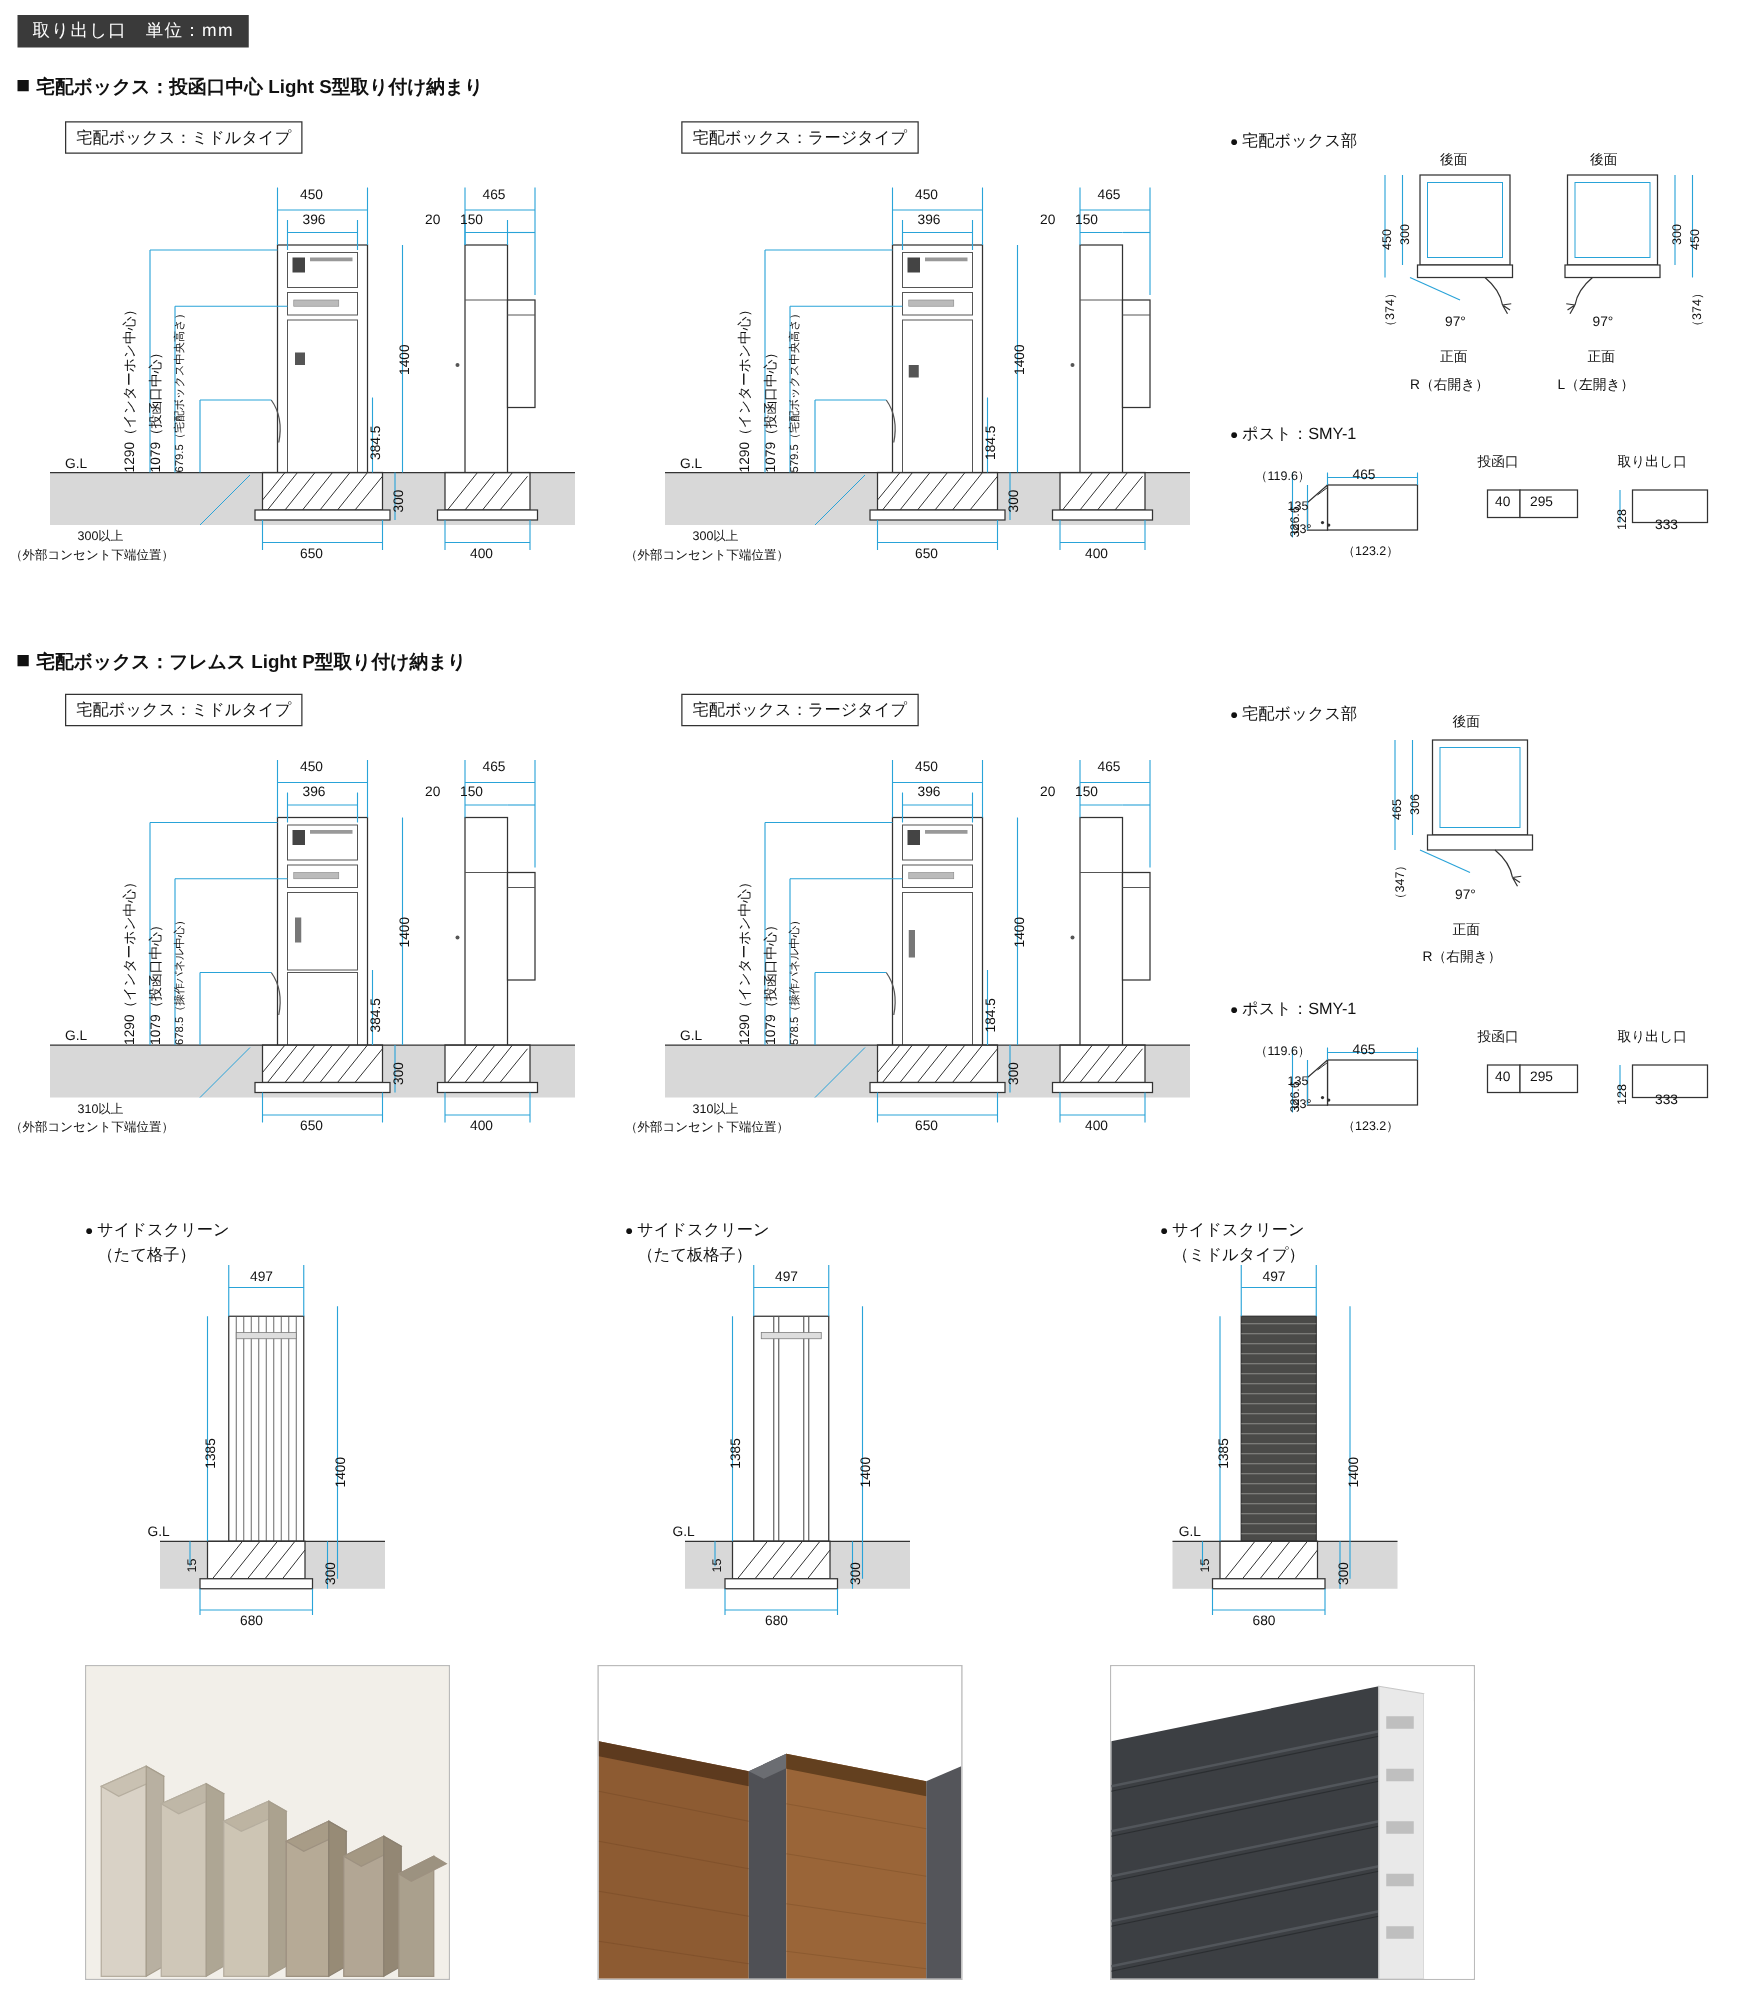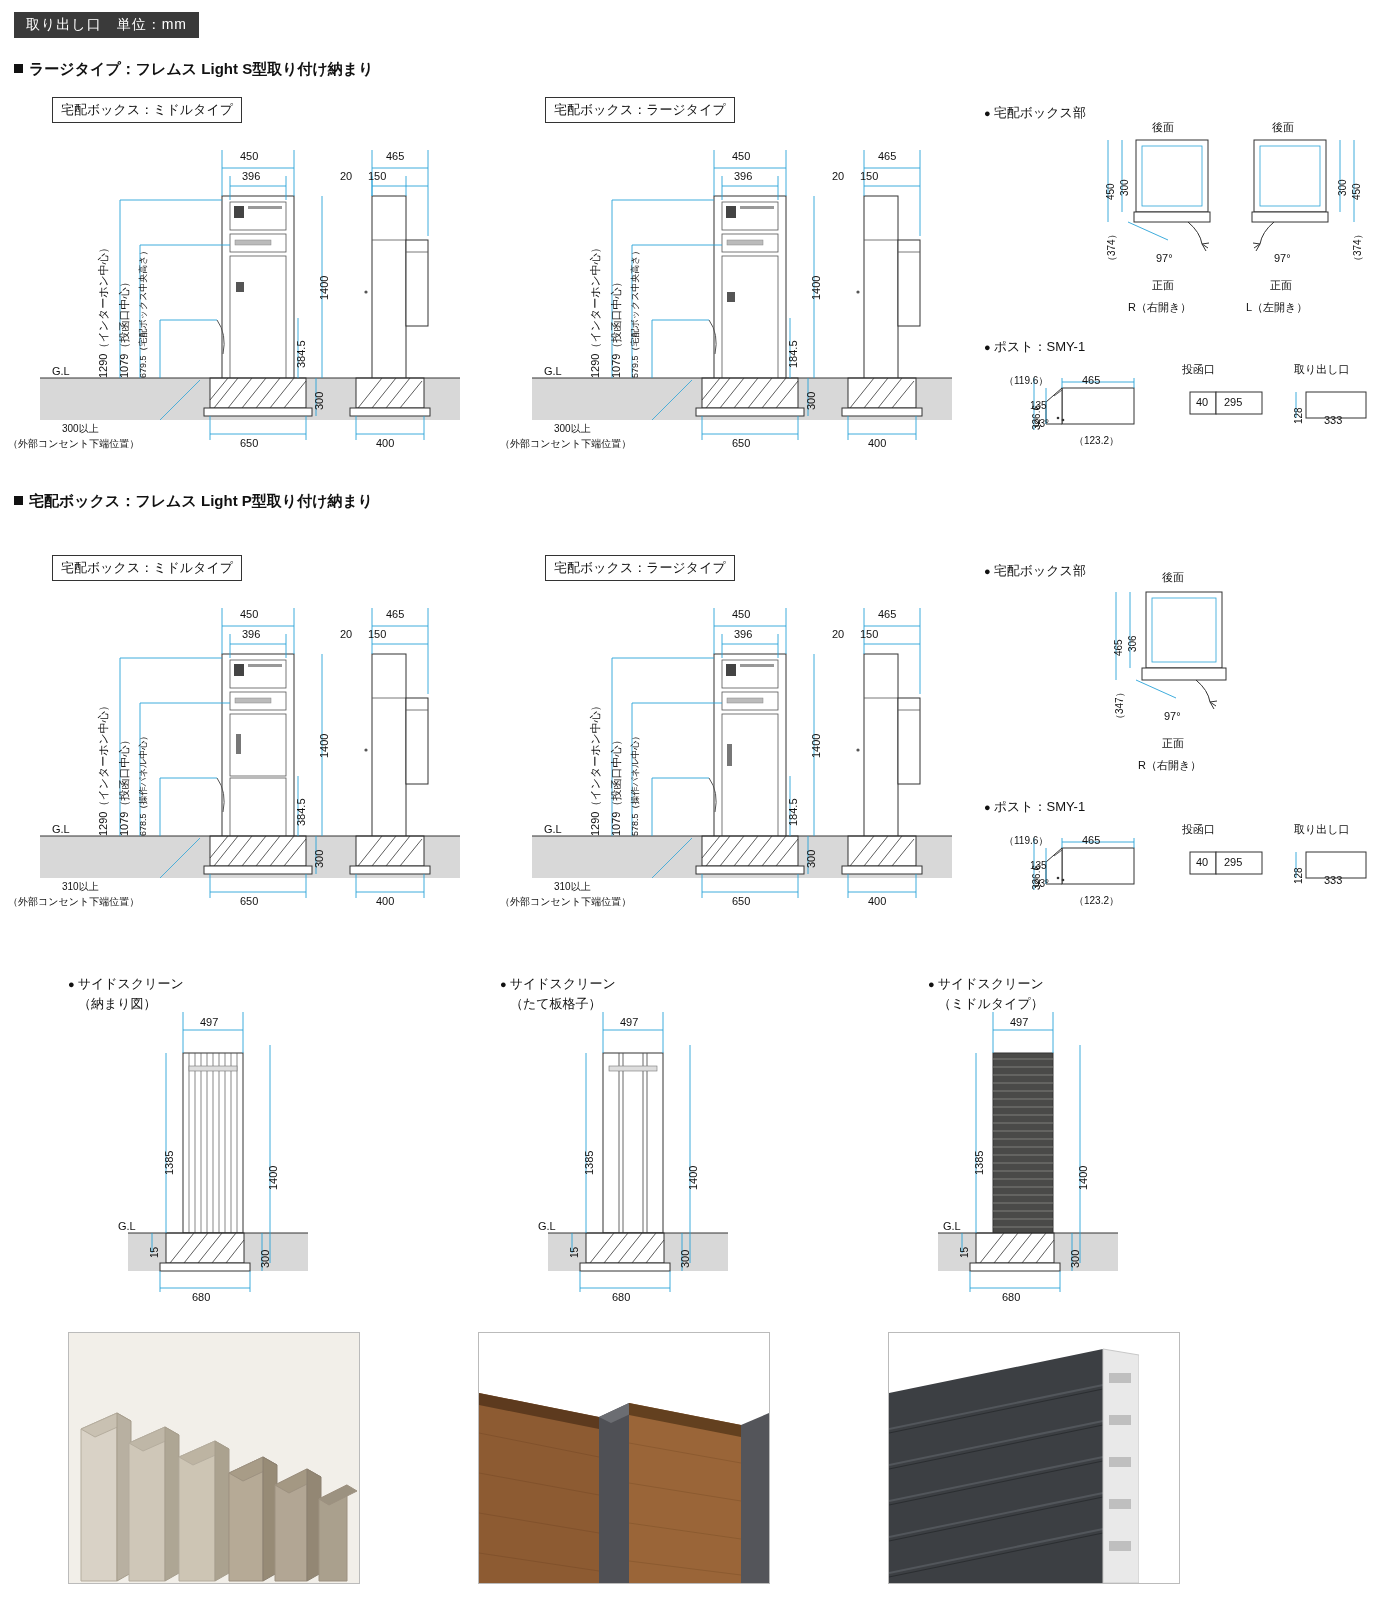--- a/index.html
+++ b/index.html
@@ -29,21 +29,21 @@
   .ground{position:absolute;background:#d8d8d8;}
   svg{position:absolute;left:0;top:0;overflow:visible;}
   .photo{position:absolute;border:1px solid #bbb;overflow:hidden;}
 </style>
 </head>
 <body>
 
 <div class="ttl-bar">取り出し口　単位：mm</div>
 
 <div class="sec-head" style="left:14px;top:60px;">
-  <span class="sq"></span><span>ラージタイプ：フレムス Light S型取り付け納まり</span>
+  <span class="sq"></span><span>宅配ボックス：投函口中心 Light S型取り付け納まり</span>
 </div>
 
 <div class="box-label" style="left:52px;top:97px;">宅配ボックス：ミドルタイプ</div>
 <div class="box-label" style="left:545px;top:97px;">宅配ボックス：ラージタイプ</div>
 
 <div class="ground" style="left:40px;top:378px;width:300px;height:42px;"></div>
 <div class="ground" style="left:340px;top:378px;width:120px;height:42px;"></div>
 
 <svg width="1400" height="1598">
 
@@ -289,21 +289,21 @@
 <div class="lbl sm" style="left:1030px;top:400px;">135</div>
 <div class="lbl sm" style="left:1034px;top:418px;">93°</div>
 <div class="lbl sm" style="left:1074px;top:434px;">（123.2）</div>
 <div class="lbl" style="left:1182px;top:362px;">投函口</div>
 <div class="lbl" style="left:1196px;top:396px;">40</div>
 <div class="lbl" style="left:1224px;top:396px;">295</div>
 <div class="lbl" style="left:1294px;top:362px;">取り出し口</div>
 <div class="vlbl sm" style="left:1293px;top:424px;">128</div>
 <div class="lbl" style="left:1324px;top:414px;">333</div>
 
-<div class="sec-head" style="left:14px;top:492px;">
+<div class="sec-head" style="left:14px;top:520px;">
   <span class="sq"></span><span>宅配ボックス：フレムス Light P型取り付け納まり</span>
 </div>
 
 <div class="box-label" style="left:52px;top:555px;">宅配ボックス：ミドルタイプ</div>
 <div class="box-label" style="left:545px;top:555px;">宅配ボックス：ラージタイプ</div>
 
 <div class="ground" style="left:40px;top:836px;width:300px;height:42px;"></div>
 <div class="ground" style="left:340px;top:836px;width:120px;height:42px;"></div>
 
 <svg width="1400" height="1598">
@@ -526,21 +526,21 @@
 <div class="lbl sm" style="left:1034px;top:878px;">93°</div>
 <div class="lbl sm" style="left:1074px;top:894px;">（123.2）</div>
 <div class="lbl" style="left:1182px;top:822px;">投函口</div>
 <div class="lbl" style="left:1196px;top:856px;">40</div>
 <div class="lbl" style="left:1224px;top:856px;">295</div>
 <div class="lbl" style="left:1294px;top:822px;">取り出し口</div>
 <div class="vlbl sm" style="left:1293px;top:884px;">128</div>
 <div class="lbl" style="left:1324px;top:874px;">333</div>
 
 <div class="bullet" style="left:68px;top:975px;">サイドスクリーン</div>
-<div class="lbl" style="left:78px;top:995px;font-size:13px;">（納まり図）</div>
+<div class="lbl" style="left:78px;top:995px;font-size:13px;">（たて格子）</div>
 <div class="ground" style="left:128px;top:1233px;width:180px;height:38px;"></div>
 
 <svg width="1400" height="1598">
   <rect x="183" y="1053" width="60" height="180" fill="#fff" stroke="#333" stroke-width="1"></rect>
   <g stroke="#555" stroke-width="0.7">
     <line x1="189" y1="1053" x2="189" y2="1233"></line>
       <line x1="195" y1="1053" x2="195" y2="1233"></line>
     <line x1="201" y1="1053" x2="201" y2="1233"></line>
       <line x1="207" y1="1053" x2="207" y2="1233"></line>
     <line x1="213" y1="1053" x2="213" y2="1233"></line>

